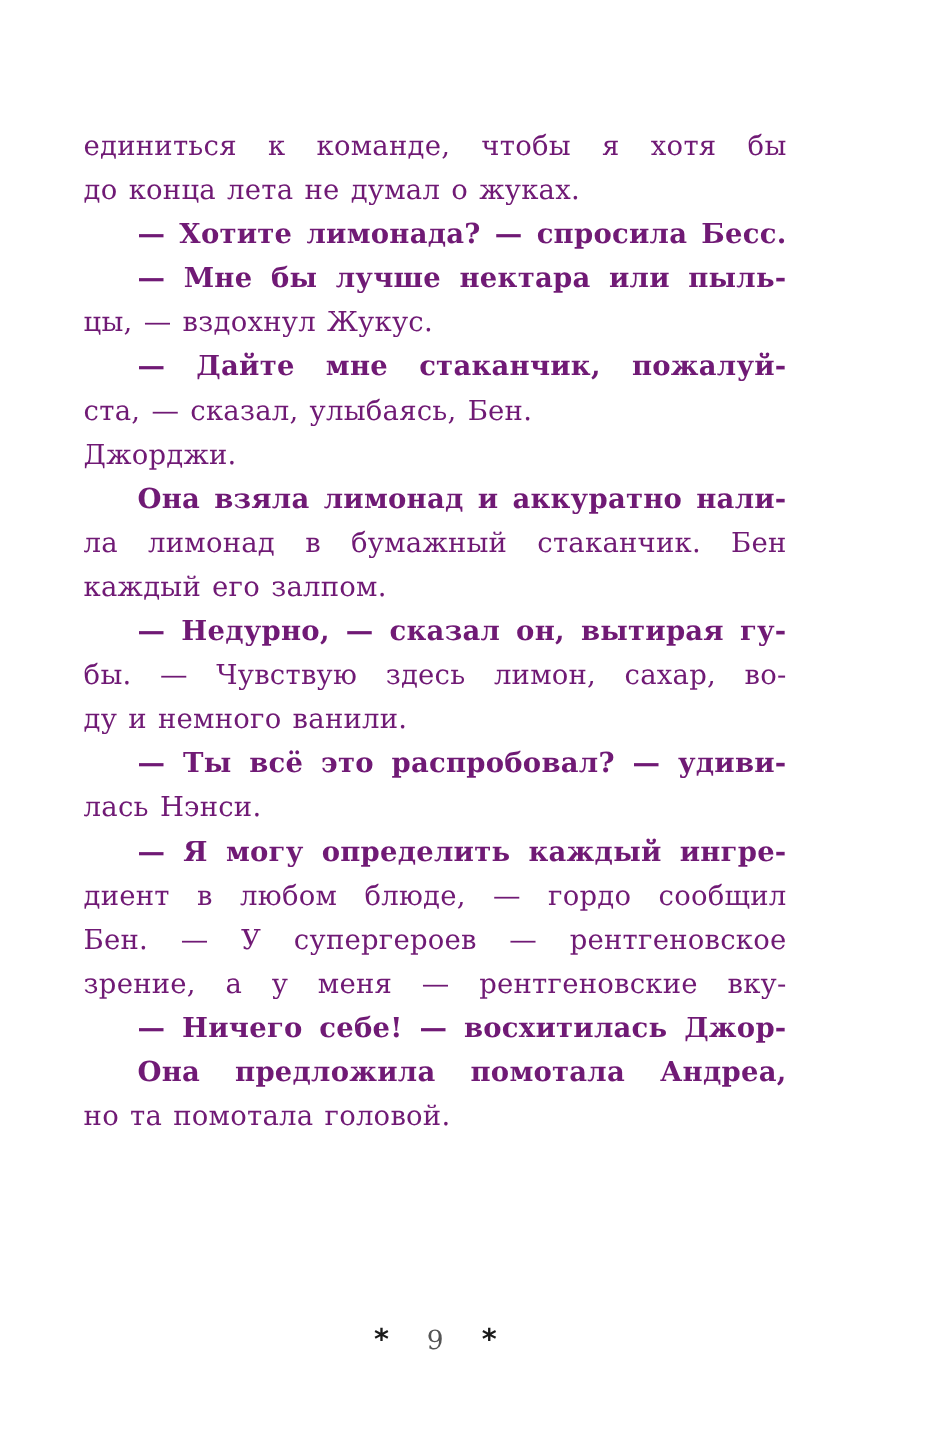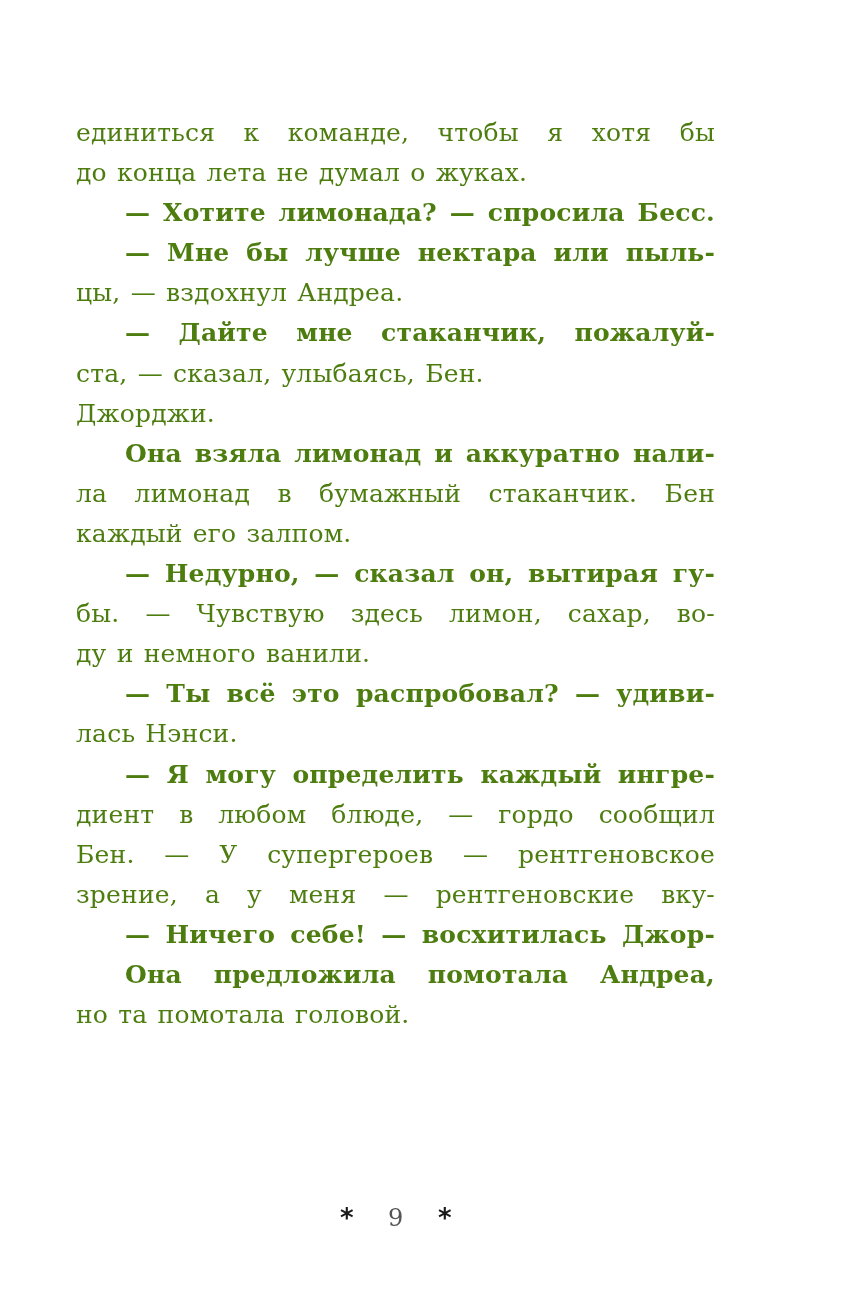--- a/index.html
+++ b/index.html
@@ -21,21 +21,21 @@
       background: #ffffff;
     }
     .text-block {
       position: absolute;
       left: 76px;
       top: 113px;
       width: 639px;
       font-family: "DejaVu Serif", "Liberation Serif", serif;
       font-size: 25px;
       line-height: 40.1px;
-      color: #4d7c0f;
+      color: #701a75;
       letter-spacing: 0.2px;
     }
     .line {
       display: block;
       height: 40.1px;
       white-space: nowrap;
       text-align: justify;
       text-align-last: justify;
       word-spacing: 2px;
     }
@@ -76,21 +76,21 @@
   </style>
 </head>
 <body>
 
 <div class="page">
   <div class="text-block">
     <span class="line">единиться к команде, чтобы я хотя бы</span>
     <span class="line last">до конца лета не думал о жуках.</span>
     <span class="line indent">— Хотите лимонада? — спросила Бесс.</span>
     <span class="line indent">— Мне бы лучше нектара или пыль-</span>
-    <span class="line last">цы, — вздохнул Андреа.</span>
+    <span class="line last">цы, — вздохнул Жукус.</span>
     <span class="line indent">— Дайте мне стаканчик, пожалуй-</span>
     <span class="line last">ста, — сказал, улыбаясь, Бен.</span>
     <span class="line last">Джорджи.</span>
     <span class="line indent">Она взяла лимонад и аккуратно нали-</span>
     <span class="line">ла лимонад в бумажный стаканчик. Бен</span>
     <span class="line last">каждый его залпом.</span>
     <span class="line indent">— Недурно, — сказал он, вытирая гу-</span>
     <span class="line">бы. — Чувствую здесь лимон, сахар, во-</span>
     <span class="line last">ду и немного ванили.</span>
     <span class="line indent">— Ты всё это распробовал? — удиви-</span>

